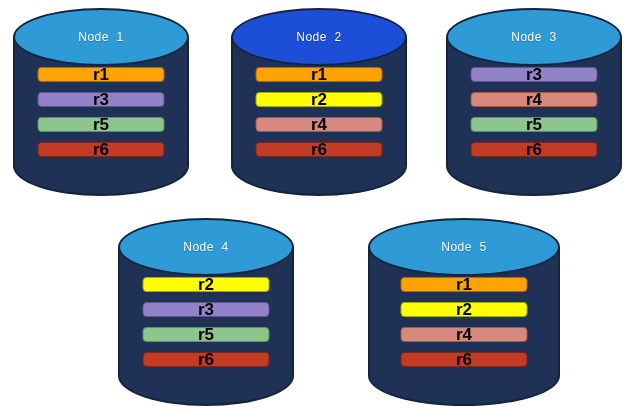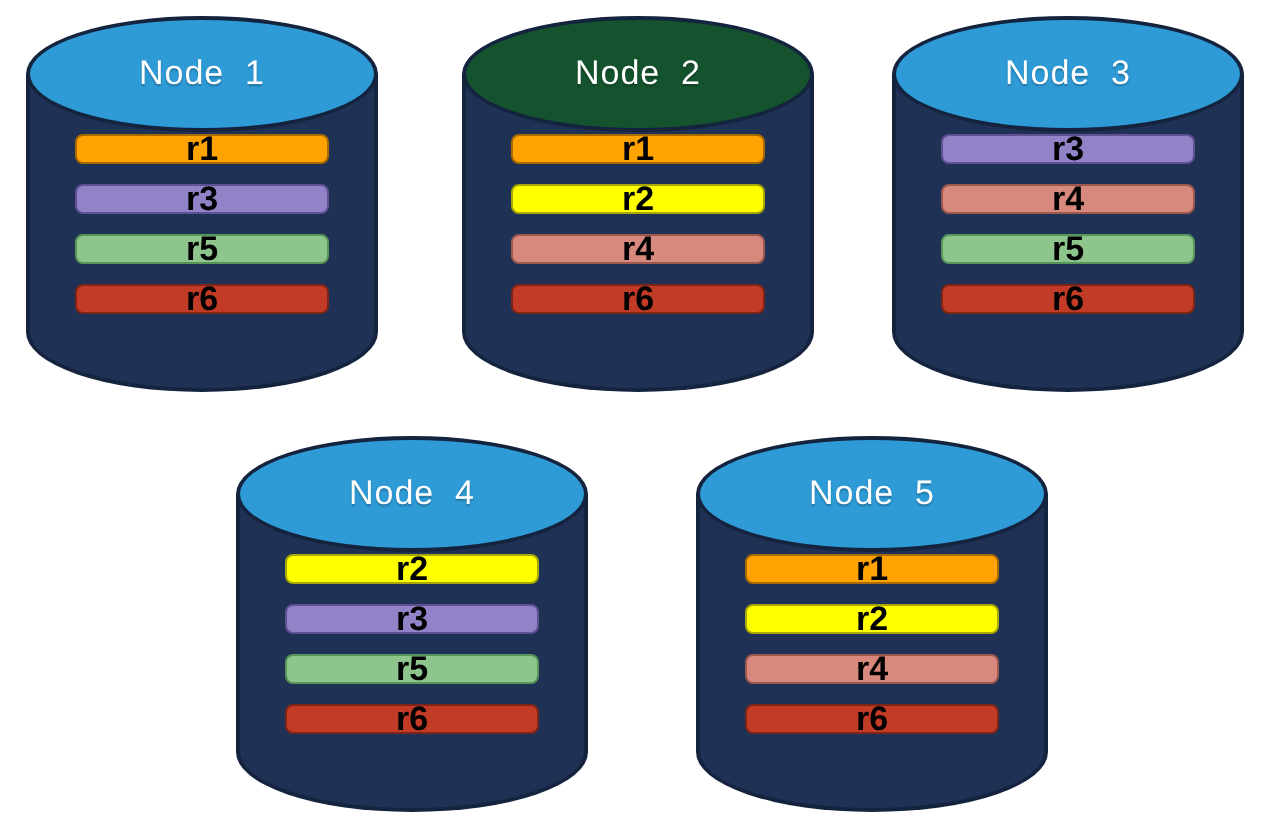--- a/index.html
+++ b/index.html
@@ -17,38 +17,38 @@
   }
   .cyl-top {
     position:absolute; left:0; right:0; top:0; height:58px;
     box-sizing:border-box;
     border:2px solid #14233E; border-radius:50%;
     background:#2E9BD6;
     display:flex; align-items:center; justify-content:center;
     z-index:2;
   }
   .node-label {
-    color:#FFFFFF; font-size:17px; letter-spacing:0.5px;
+    color:#FFFFFF; font-size:12px; letter-spacing:0.5px;
     white-space:pre; text-shadow:0 1px 1px rgba(0,0,0,0.25);
   }
   .bars {
     position:absolute; top:59px; left:50%; transform:translateX(-50%);
     width:127px; display:flex; flex-direction:column; gap:10px; z-index:3;
   }
   .bar {
     height:15px; box-sizing:border-box;
     border:1px solid rgba(0,0,0,0.4); border-radius:4px;
     display:flex; align-items:center; justify-content:center;
   }
   .bar-label { font-size:17px; font-weight:bold; color:#000000; line-height:1; }
   .pos-n1 { left:13px;  top:8px; }
   .pos-n2 { left:231px; top:8px; }
   .pos-n3 { left:446px; top:8px; }
   .pos-n4 { left:118px; top:218px; }
-  .pos-n5 { left:348px; top:218px; }
+  .pos-n5 { left:368px; top:218px;padding-left:16px; }
 </style>
 </head>
 <body>
 
 <div id="stage">
 
   <div class="cylinder pos-n1">
     <div class="cyl-body" style="background-color: rgb(31, 49, 84); border-color: rgb(20, 35, 62);"></div>
     <div class="cyl-top" style="background-color: rgb(46, 155, 214); border-color: rgb(20, 35, 62);">
       <span class="node-label" style="color: rgb(255, 255, 255);">Node  1</span>
@@ -64,21 +64,21 @@
         <span class="bar-label" style="color: rgb(0, 0, 0);">r5</span>
       </div>
       <div class="bar" style="background-color: rgb(194, 59, 39); border-color: rgb(126, 37, 23);">
         <span class="bar-label" style="color: rgb(0, 0, 0);">r6</span>
       </div>
     </div>
   </div>
 
   <div class="cylinder pos-n2">
     <div class="cyl-body" style="background-color: rgb(31, 49, 84); border-color: rgb(20, 35, 62);"></div>
-    <div class="cyl-top" style="background-color: #14532d; border-color: rgb(20, 35, 62); align-items: center;">
+    <div class="cyl-top" style="background-color: #1d4ed8; border-color: rgb(20, 35, 62); align-items: center;">
       <span class="node-label" style="color: rgb(255, 255, 255);">Node  2</span>
     </div>
     <div class="bars">
       <div class="bar" style="background-color: rgb(255, 163, 2); border-color: rgb(168, 107, 0);">
         <span class="bar-label" style="color: rgb(0, 0, 0);">r1</span>
       </div>
       <div class="bar" style="background-color: rgb(255, 255, 0); border-color: rgb(168, 168, 0);">
         <span class="bar-label" style="color: rgb(0, 0, 0);">r2</span>
       </div>
       <div class="bar" style="background-color: rgb(216, 137, 125); border-color: rgb(158, 88, 78);">

